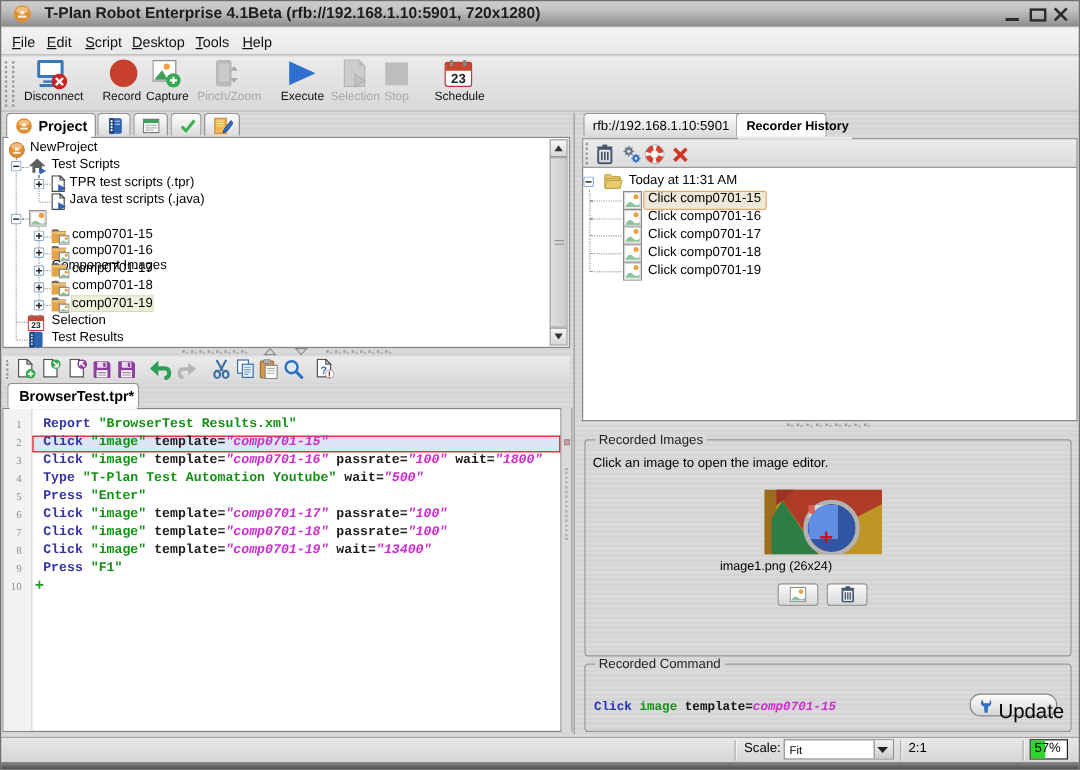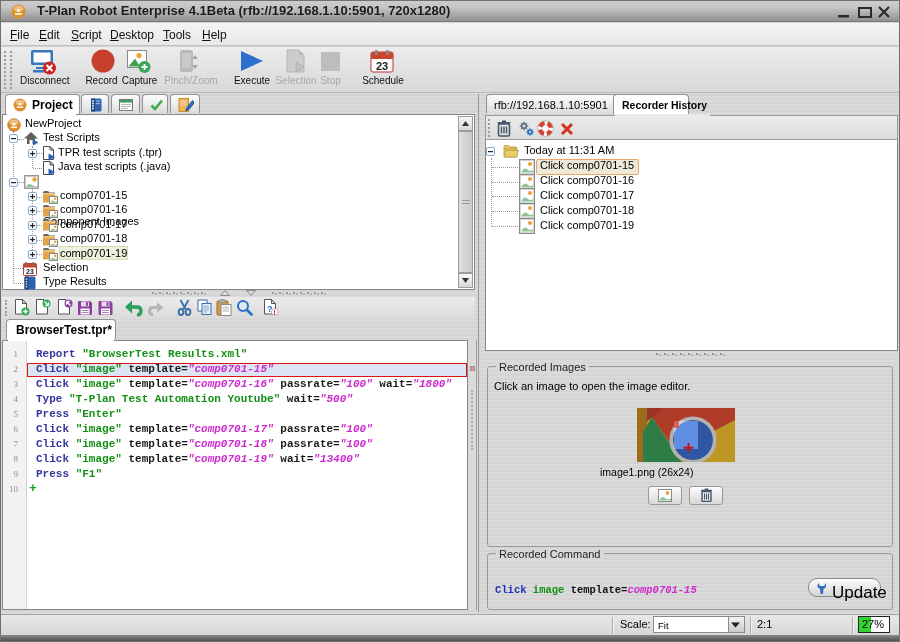--- a/index.html
+++ b/index.html
@@ -315,21 +315,21 @@
     </svg>
   <div class="trow" style="left:43px;top:261.0px;">Selection</div>
   <svg class="abs" style="left:23px;top:275.9px" width="14" height="14" viewBox="0 0 14 14">
       <rect x="1.5" y="0.5" width="11" height="13" rx="1.5" fill="#2f63ae"></rect>
       <rect x="1.5" y="0.5" width="4" height="13" fill="#1f477e"></rect>
       <rect x="2.8" y="2.5" width="1.4" height="1.4" fill="#dce6f5"></rect>
       <rect x="2.8" y="5" width="1.4" height="1.4" fill="#dce6f5"></rect>
       <rect x="2.8" y="7.5" width="1.4" height="1.4" fill="#dce6f5"></rect>
       <rect x="2.8" y="10" width="1.4" height="1.4" fill="#dce6f5"></rect>
     </svg>
-  <div class="trow" style="left:43px;top:275.4px;">Type Results</div>
+  <div class="trow" style="left:43px;top:275.4px;">Test Results</div>
   <div class="sbbtn" style="left:458px;top:116px"><svg width="13" height="13">
         <path d="M6.5 4 L10 9 H3 Z" fill="#333"></path>
       </svg></div>
   <div class="sbbtn" style="left:458px;top:273px"><svg width="13" height="13">
         <path d="M6.5 9 L10 4 H3 Z" fill="#333"></path>
       </svg></div>
   <div class="sbthumb" style="left:458px;top:131px;width:15px;height:142px">
       <div style="position:absolute;left:3px;top:68px;width:8px;height:1px;border-top:1px solid #999;border-bottom:1px solid #999;padding-top:2px"></div>
     </div>
 
@@ -634,21 +634,21 @@
     <span style="position:absolute;right:0;top:0;width:16px;height:15px;background:linear-gradient(#f2f2f2,#cccccc);border-left:1px solid #8a8a8a"></span>
       <svg class="abs" style="right:3px;top:5px" width="10" height="6">
         <path d="M0 0.5 H9 L4.5 5.5 Z" fill="#222"></path>
       </svg>
   </div>
   <div class="sep" style="left:750px;top:617px;height:17px"></div>
   <div class="abs" style="left:757px;top:618px;font-size:11px">2:1</div>
   <div class="sep" style="left:852px;top:617px;height:17px"></div>
   <div class="abs" style="left:858px;top:616px;width:32px;height:17px;background:#fff;border:1px solid #222">
     <div class="abs" style="left:0;top:0;width:12px;height:15px;background:#2fd42f"></div>
-    <span style="position:absolute;left:3px;top:1px;font-size:11px">27%</span>
+    <span style="position:absolute;left:3px;top:1px;font-size:11px">57%</span>
   </div>
   <div id="bottomstrip"></div>
   <div class="abs" style="left:7px;top:113px;width:69px;height:2px;background:#fff;z-index:4"></div>
   <div class="abs" style="left:615px;top:114px;width:95px;height:2px;background:#e8e8e8;z-index:4"></div>
   <div class="abs" style="left:8px;top:339px;width:106px;height:2px;background:#fff;z-index:4"></div>
   <div class="abs" style="left:478px;top:94px;width:1px;height:518px;background:#9a9a9a"></div>
   <div id="frame"></div>
 </div>
 
 </body></html>

